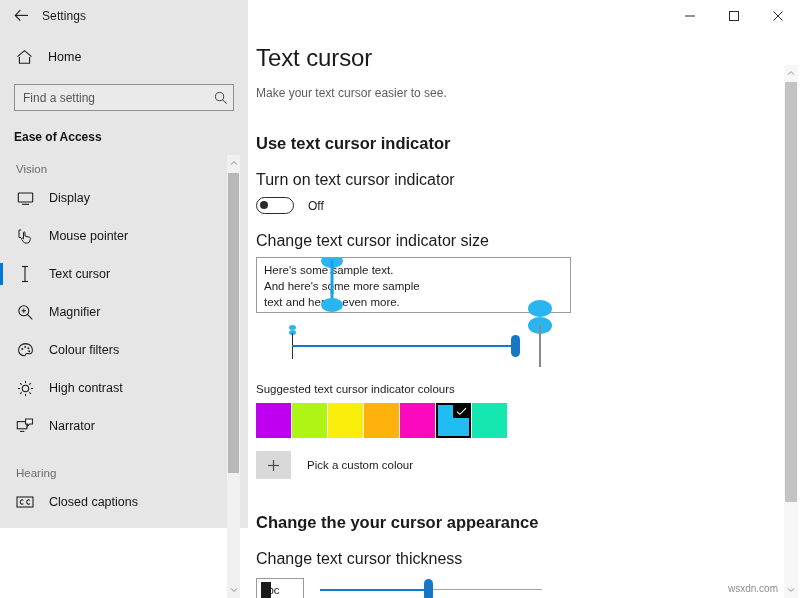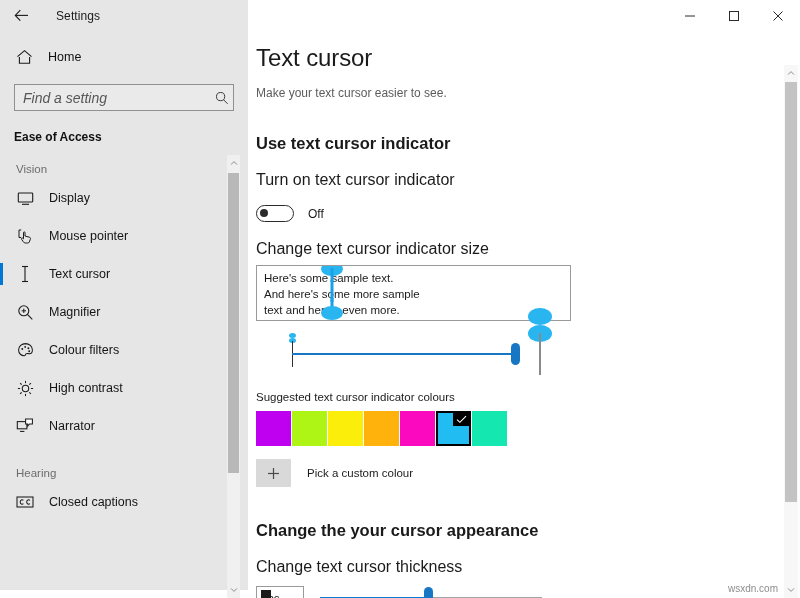--- a/index.html
+++ b/index.html
@@ -53,38 +53,38 @@
     height: 31px;
     display: flex;
     align-items: center;
     justify-content: center;
     color: #1a1a1a;
   }
   .back-btn svg { display:block; }
   .title-text {
     font-size: 12px;
     color: #1a1a1a;
-    margin-left: 14px;
+    margin-left: 0;
     letter-spacing: 0.1px;
   }
   .wnd-btn {
     width: 44px;
     height: 31px;
     display: flex;
     align-items: center;
     justify-content: center;
     color: #2b2b2b;
   }
   .wnd-btn svg { display:block; }
 
   
   .sidebar {
     position: relative;
     width: 248px;
-    height: 590px;
+    height: 528px;
     background: #e6e6e6;
     box-sizing: border-box;
     padding-top: 31px;
     flex: 0 0 248px;
   }
   .home-row {
     display: flex;
     align-items: center;
     height: 34px;
     padding-left: 14px;
@@ -106,25 +106,24 @@
     display: flex;
     align-items: center;
     box-sizing: border-box;
   }
   .search-input {
     flex: 1;
     border: none;
     outline: none;
     background: transparent;
     font-family: "Liberation Sans", sans-serif;
-    font-size: 14px;
+    font-size: 12px;
     color: #4d7c0f;
     padding: 0 6px 0 8px;
     height: 25px;
-    font-style: italic;
   }
   .search-input::placeholder { color: #565656; opacity: 1; }
   .search-ico {
     width: 24px; height: 25px;
     display:flex; align-items:center; justify-content:center;
     color: #3a3a3a;
   }
 
   .cat-title {
     font-size: 12px;
@@ -234,21 +233,21 @@
   .field-label {
     font-size: 16px;
     color: #1b1b1b;
     margin: 18px 0 0 8px;
   }
 
   
   .toggle-row {
     display: flex;
     align-items: center;
-    margin: 16px 0 0 8px;
+    margin: 8px 0 0 8px;
   }
   .toggle {
     width: 38px;
     height: 17px;
     border-radius: 9px;
     border: 1.4px solid #2b2b2b;
     background: #ffffff;
     position: relative;
     box-sizing: border-box;
   }

